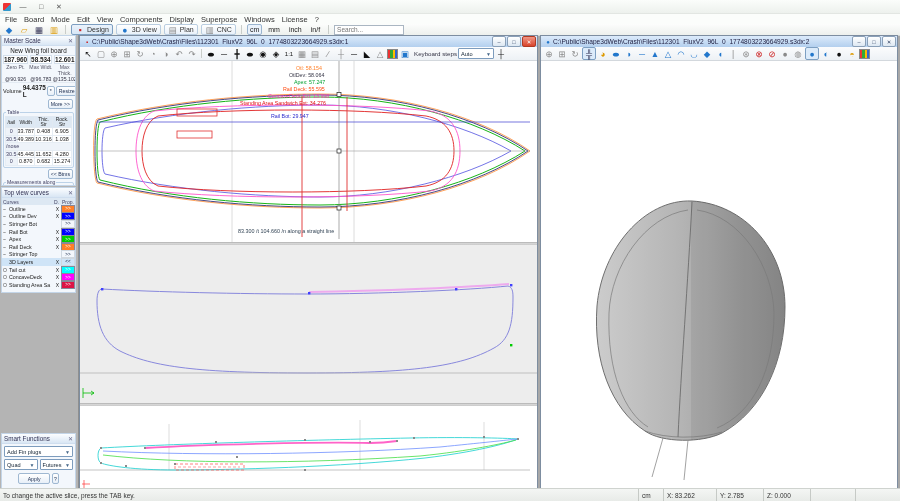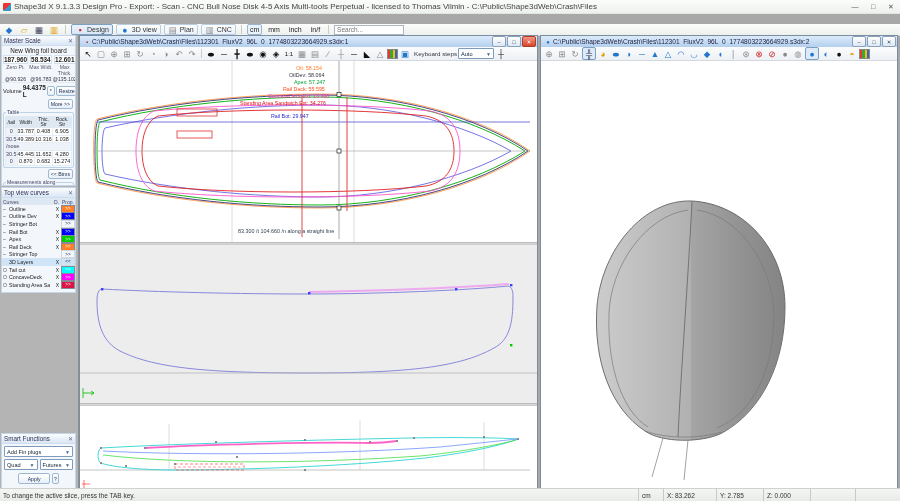--- a/index.html
+++ b/index.html
@@ -93,28 +93,40 @@
   .footer-note{position:absolute;left:158px;top:167px;font-size:5.4px;color:#345;}
   svg{display:block;}
 </style>
 </head>
 <body>
 
 <div class="app">
 
   <div class="titlebar">
     <span class="appico"></span>
-    <span class="title-text">Shape3d X 9.1.3.3 Design Pro - Export: - Scan - CNC Bull Nose Disk 4-5 Axis Multi-tools Perpetual - licensed to Thomas Vilmin - C:\Public\Shape3dWeb\Crash\Files</span>
     <span class="winbtns">
       <span class="wbtn">—</span>
       <span class="wbtn">□</span>
       <span class="wbtn">✕</span>
     </span>
   </div>
 
+  <div class="menubar">
+    <span>File</span>
+    <span>Board</span>
+    <span>Mode</span>
+    <span>Edit</span>
+    <span>View</span>
+    <span>Components</span>
+    <span>Display</span>
+    <span>Superpose</span>
+    <span>Windows</span>
+    <span>License</span>
+    <span>?</span>
+  </div>
 
   <div class="toolbar">
     <span class="ic blue">◆</span>
     <span class="ic amber">▱</span>
     <span class="ic navy">▦</span>
     <span class="ic amber">▥</span>
     <span class="tsep"></span>
     <span class="tbtn pressed">
       <span class="ic red small">▪</span>
       <span>Design</span>

